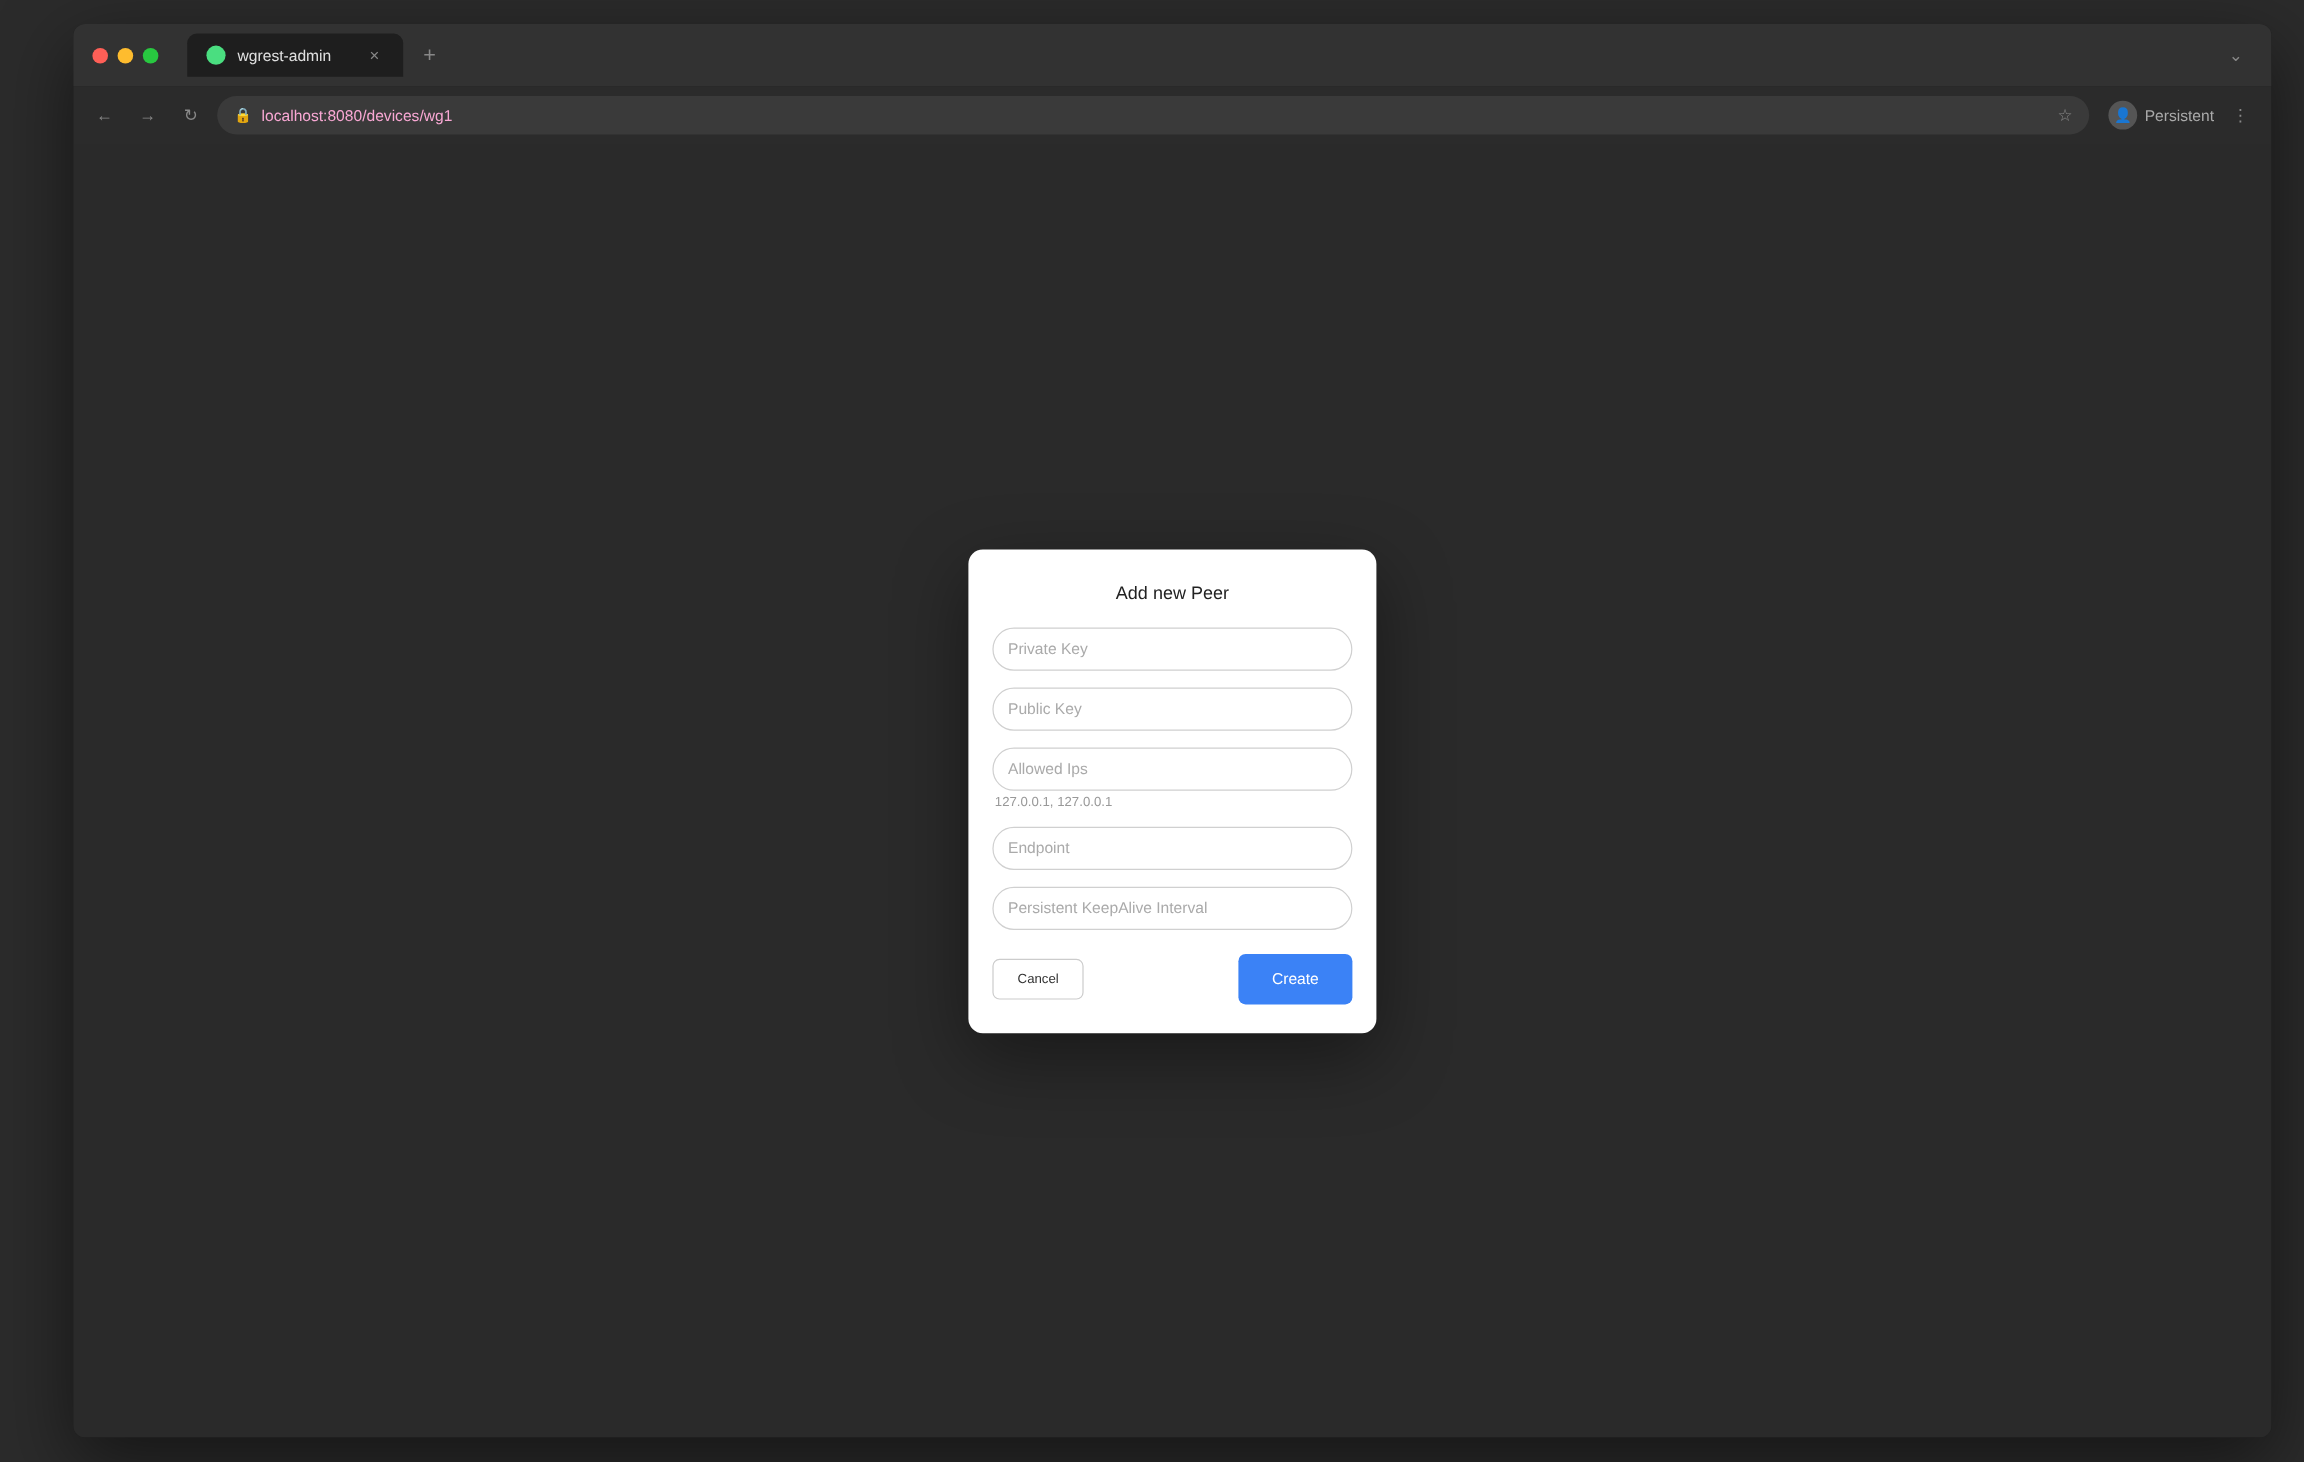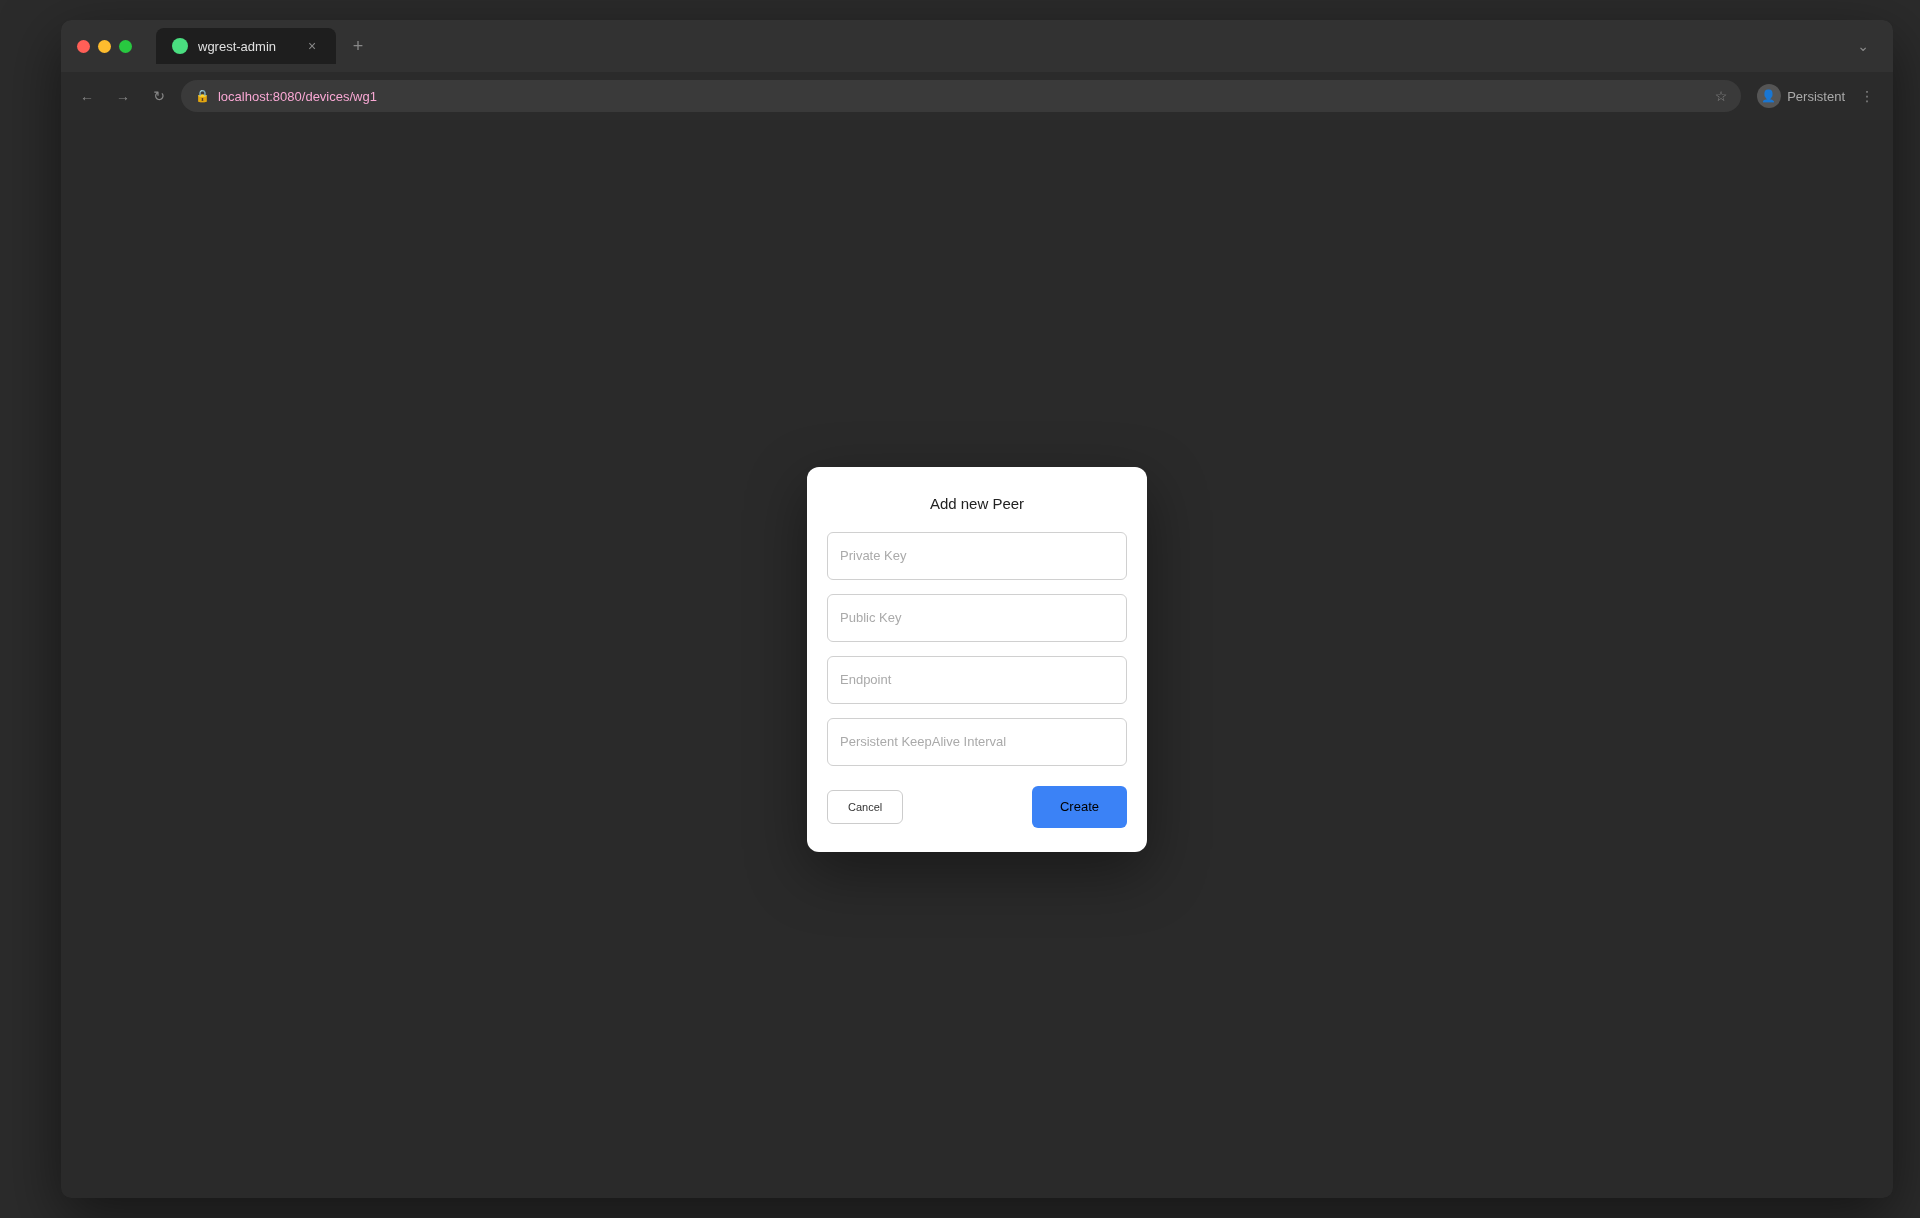--- a/index.html
+++ b/index.html
@@ -229,23 +229,23 @@
       color: #222;
       margin-bottom: 20px;
     }
 
     .form-group {
       margin-bottom: 14px;
     }
 
     .form-input {
       width: 100%;
-      height: 48px;
+      height: 36px;
       border: 1px solid #d0d0d0;
-      border-radius: 6px;
+      border-radius: 18px;
       padding: 0 12px;
       font-size: 13px;
       color: #333;
       background: #fff;
       outline: none;
     }
 
     .form-input::placeholder {
       color: #aaa;
     }
@@ -274,21 +274,21 @@
       font-size: 11px;
       cursor: pointer;
     }
 
     .btn-create {
       height: 42px;
       padding: 0 28px;
       border: none;
       border-radius: 6px;
       background: #3b82f6;
-      color: #000000;
+      color: #ffffff;
       font-size: 13px;
       font-weight: 500;
       cursor: pointer;
     }
   </style>
 </head>
 <body>
 
 <div class="browser-window">
 
@@ -336,20 +336,24 @@
 
         <div class="form-group">
           <input class="form-input" type="text" placeholder="Private Key" style="">
         </div>
 
         <div class="form-group">
           <input class="form-input" type="text" placeholder="Public Key" style="">
         </div>
 
 
+        <div class="form-group">
+          <input class="form-input" type="text" placeholder="Allowed Ips" style="">
+          <div class="form-hint">127.0.0.1, 127.0.0.1</div>
+        </div>
 
         <div class="form-group">
           <input class="form-input" type="text" placeholder="Endpoint" style="">
         </div>
 
         <div class="form-group">
           <input class="form-input" type="text" placeholder="Persistent KeepAlive Interval" style="">
         </div>
 
         <div class="modal-actions">

